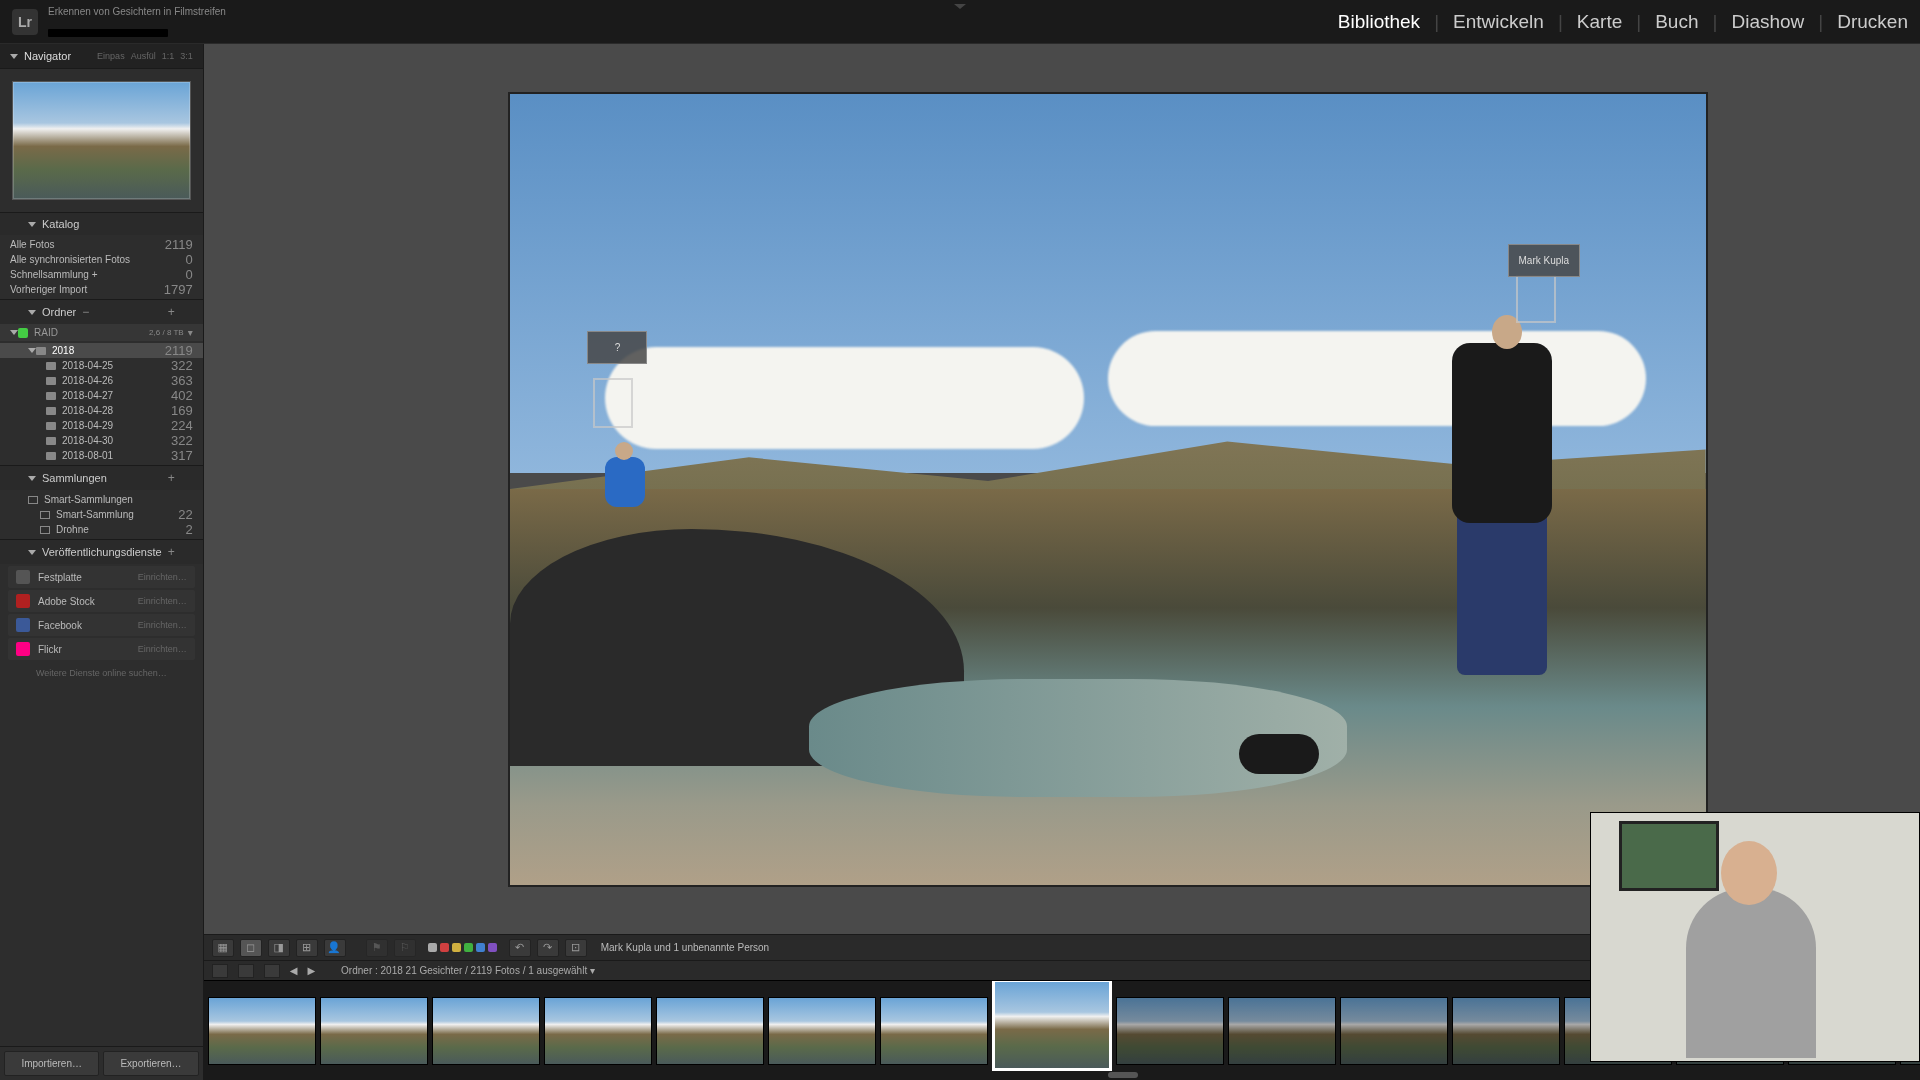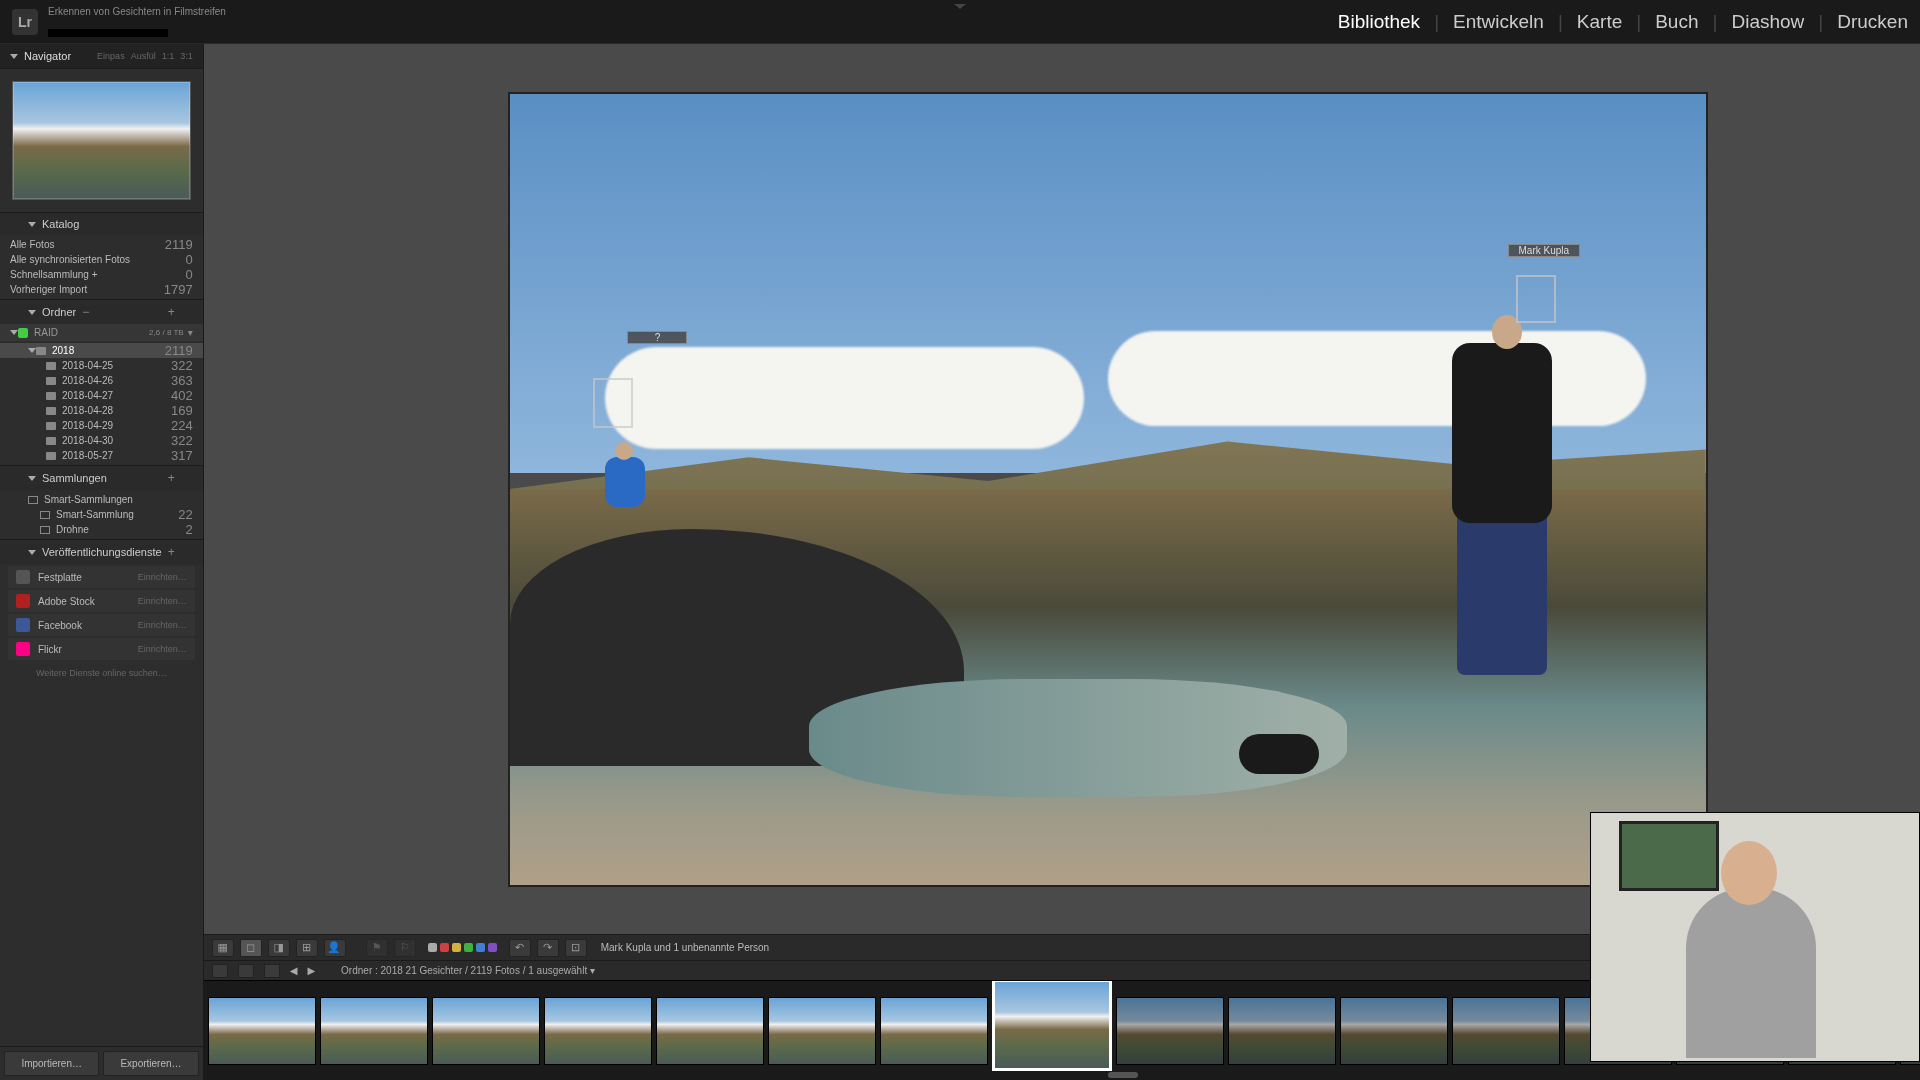--- a/index.html
+++ b/index.html
@@ -68,21 +68,21 @@
 .water { position: absolute; top: 74%; left: 25%; width: 45%; height: 15%; background: linear-gradient(to right,#6a8a8a,#a0b0a8); border-radius: 40%; }
 .person1 { position: absolute; top: 44%; left: 8%; width: 60px; height: 90px; }
 .person1 .jacket { width: 40px; height: 50px; background: #2a6ac4; border-radius: 12px; position: absolute; top: 15px; }
 .person1 .head { width: 18px; height: 18px; background: #c8a888; border-radius: 50%; position: absolute; top: 0; left: 10px; }
 .person2 { position: absolute; top: 28%; right: 12%; width: 120px; height: 380px; }
 .person2 .head { width: 30px; height: 34px; background: #c8a888; border-radius: 50%; position: absolute; top: 0; left: 50px; }
 .person2 .body { width: 100px; height: 180px; background: #1a1a1a; border-radius: 18px; position: absolute; top: 28px; left: 10px; }
 .person2 .legs { width: 90px; height: 180px; background: #2a3a6a; position: absolute; top: 180px; left: 15px; border-radius: 8px; }
 .bag { position: absolute; top: 81%; left: 61%; width: 80px; height: 40px; background: #1a1a1a; border-radius: 20px; }
 
-.face-tag { position: absolute; background: rgba(70,70,70,.85); border: 1px solid #888; padding: 0 10px; font-size: 10px; color: #ddd; white-space: nowrap; margin-left: 40px; }
+.face-tag { position: absolute; background: rgba(70,70,70,.85); border: 1px solid #888; padding: 10px 10px; font-size: 10px; color: #ddd; white-space: nowrap; }
 .face-box { position: absolute; border: 2px solid rgba(200,200,200,.7); }
 
 .toolbar { height: 26px; background: #2a2a2a; display: flex; align-items: center; padding: 0 8px; gap: 6px; border-top: 1px solid #1a1a1a; }
 .tool-btn { width: 22px; height: 18px; background: #3a3a3a; border: 1px solid #222; border-radius: 2px; display: flex; align-items: center; justify-content: center; cursor: pointer; }
 .tool-btn.active { background: #555; }
 .color-dots { display: flex; gap: 3px; margin: 0 6px; }
 .color-dots span { width: 9px; height: 9px; border-radius: 2px; }
 .toolbar-info { margin-left: 8px; font-size: 10px; color: #bbb; }
 
 .info-bar { height: 20px; background: #2a2a2a; display: flex; align-items: center; padding: 0 8px; gap: 10px; font-size: 10px; color: #aaa; border-top: 1px solid #1a1a1a; }
@@ -220,21 +220,21 @@
           </div>
           <div class="folder-row">
             <span class="indent2"></span>
             <span class="folder-icon"></span>
             <span>2018-04-30</span>
             <span class="count">322</span>
           </div>
           <div class="folder-row">
             <span class="indent2"></span>
             <span class="folder-icon"></span>
-            <span>2018-05-27</span>
+            <span>2018-08-01</span>
             <span class="count">317</span>
           </div>
         </div>
     </div>
 
     <div class="section-header">
       <span class="chev-d"></span>
       <span>Sammlungen</span>
       <span class="plus">+</span>
     </div>

